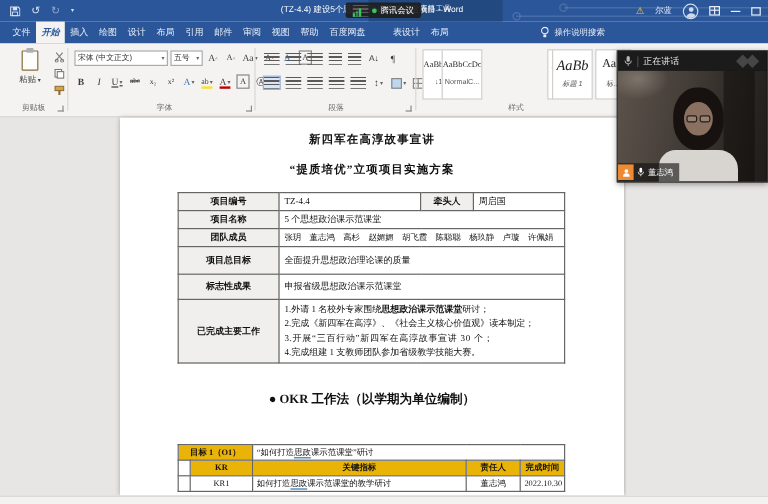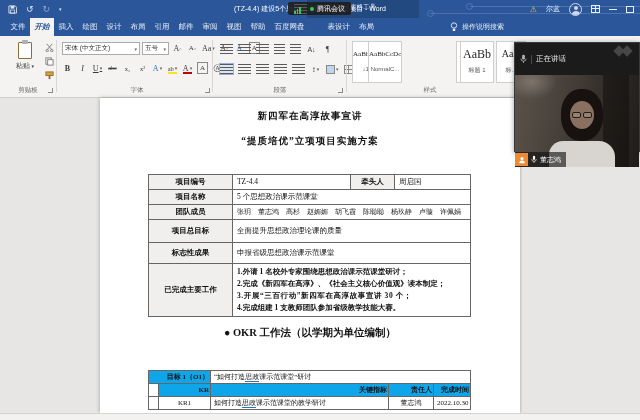--- a/index.html
+++ b/index.html
@@ -61,37 +61,37 @@
   .bars.sel{outline:1px solid #9ab1d3;background-color:#dbe6f5;}
   .stylecard{position:absolute;top:5px;width:34px;height:42px;background:#fff;border:1px solid #d0cecc;
     text-align:center;overflow:hidden;cursor:default;}
   .stylecard .prev{font-family:"Liberation Serif",serif;color:#1f1f1f;line-height:24px;height:24px;white-space:nowrap;}
   .stylecard .nm{font-size:6px;color:#555;white-space:nowrap;}
   
   .canvas{position:absolute;left:0;top:98px;width:640px;height:315px;background:#e8e6e4;}
   .page{position:absolute;left:100px;top:0;width:420px;height:315px;background:#fff;
     box-shadow:0 0 4px rgba(0,0,0,.3);font-family:"Liberation Serif","DejaVu Serif",serif;color:#111;}
   .dtitle{position:absolute;width:100%;text-align:center;font-weight:bold;font-size:9.5px;letter-spacing:1px;}
-  .t1{position:absolute;left:48px;top:76px;width:322px;border-collapse:collapse;table-layout:fixed;border-radius:18px;}
+  .t1{position:absolute;left:48px;top:62px;width:322px;border-collapse:collapse;table-layout:fixed;border-radius:18px;}
   .t1 td{border:1px solid #666;font-size:7.5px;padding:2px 4px;line-height:1.35;vertical-align:middle;}
   .t1 td.lab{background:#f0efee;font-weight:bold;text-align:center;padding:2px 1px;}
-  .worklist div{line-height:12px;white-space:nowrap;font-weight:bold;}
+  .worklist div{line-height:12px;white-space:nowrap;}
   .sp3{letter-spacing:.6px;}
   .okrhead{position:absolute;left:0;top:228px;width:100%;text-align:center;font-weight:bold;font-size:10.5px;}
   .semester{position:absolute;left:46px;top:253px;font-size:9px;}
   .t2{position:absolute;left:48px;top:272px;width:322px;border-collapse:collapse;table-layout:fixed;}
   .t2 td{border:1px solid #666;font-size:7px;padding:1.5px 3px;line-height:1.3;vertical-align:middle;white-space:nowrap;overflow:hidden;}
-  .t2 td.lab{background:#0ea5e9;font-weight:bold;text-align:right;padding:1.5px 1px;}
+  .t2 td.lab{background:#eab308;font-weight:bold;text-align:center;padding:1.5px 1px;}
   .uln{border-bottom:1px solid #2e75b6;}
   
   .statusbar{position:absolute;left:0;top:413px;width:640px;height:7px;background:#f3f2f1;border-top:1px solid #d6d4d2;z-index:6;}
   
   .meet{position:absolute;left:514px;top:42px;width:126px;height:110px;z-index:8;
     border:1px solid #3a3a3a;background:#000;box-shadow:0 1px 5px rgba(0,0,0,.4);}
-  .meethead{position:relative;height:16px;background:#1b1b1b;display:flex;align-items:center;gap:4px;padding:16px 5px;}
+  .meethead{position:relative;height:16px;background:#1b1b1b;display:flex;align-items:center;gap:4px;padding:0 5px;}
   .meethead .sep{width:1px;height:9px;background:#4a4a4a;}
   .meethead .stat{color:#e6e6e6;font-size:7.5px;}
   .wmark{position:absolute;right:4px;top:3px;width:22px;height:10px;opacity:.55;}
   .wmark i{position:absolute;top:1px;width:8px;height:8px;background:#6a6a6a;transform:rotate(45deg);}
   .wmark i:first-child{left:2px;}.wmark i:last-child{left:10px;}
   .vid{position:relative;height:92px;overflow:hidden;
     background:linear-gradient(100deg,#5b534b 0%,#463f39 40%,#322d29 68%,#1f1c1a 100%);}
   .vid .band{position:absolute;right:10px;top:0;width:26px;height:100%;background:rgba(10,8,7,.45);}
   .vid .glow{position:absolute;left:-8px;top:-10px;width:50px;height:34px;border-radius:50%;
     background:radial-gradient(closest-side,rgba(220,210,195,.30),transparent);}
@@ -319,21 +319,21 @@
       <div class="nm">↓179</div>
     </div>
     <div class="stylecard" style="left:368px;">
       <div class="prev" style="font-size:7px;">AaBbCcDc</div>
       <div class="nm">NormalC...</div>
     </div>
     <div class="stylecard" style="left:424px;margin-left:32px;">
       <div class="prev" style="font-size:9px;">AaBbC</div>
       <div class="nm">标题</div>
     </div>
-    <div class="stylecard" style="left:460px;">
+    <div class="stylecard" style="left:460px;font-style:italic;">
       <div class="prev" style="font-size:12px;">AaBb</div>
       <div class="nm">标题 1</div>
     </div>
     <div class="stylecard" style="left:496px;width:30px;">
       <div class="prev" style="font-size:10px;">AaB</div>
       <div class="nm">标...</div>
     </div>
     <div class="glabel" style="left:400px;width:60px;">样式</div>
   </div>
 

